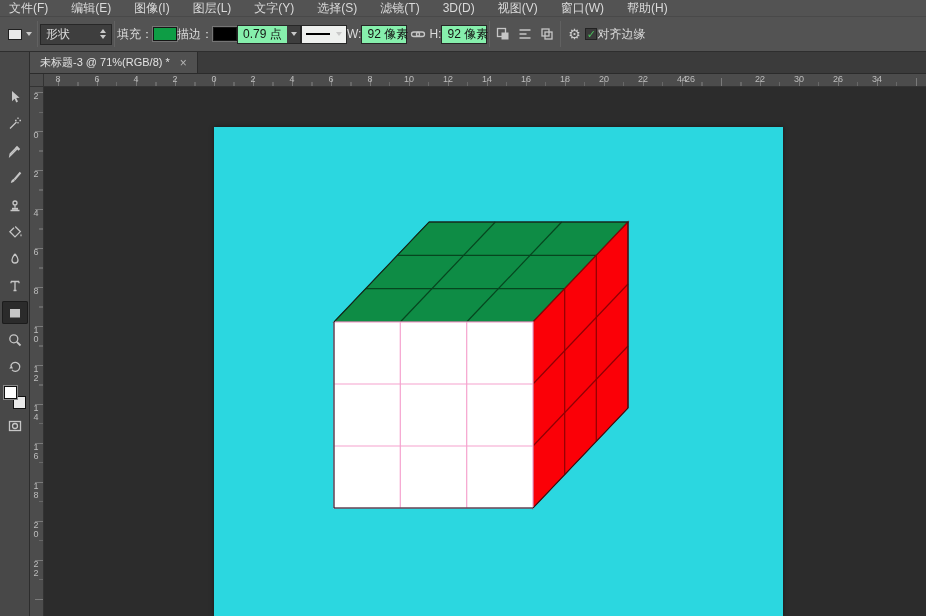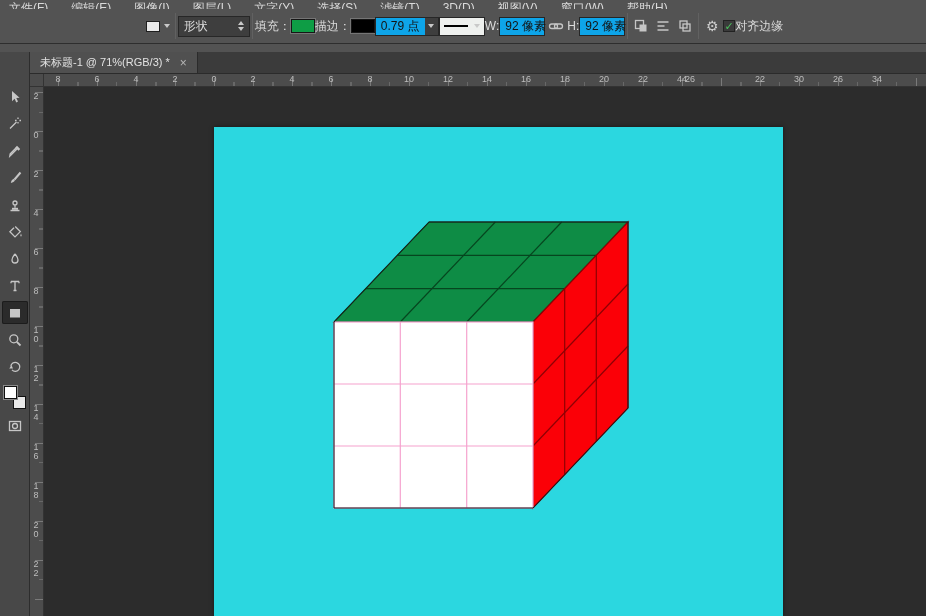--- a/index.html
+++ b/index.html
@@ -15,38 +15,38 @@
   .menu-bar {
     position:absolute; left:0; top:0; width:100%; height:17px;
     background:#535353; border-bottom:1px solid #494949;
     display:flex; align-items:center; padding-left:9px; gap:23px;
     font-size:12px; color:#dadada; white-space:nowrap;
   }
   .menu-item { cursor:default; }
 
   
   .options-bar {
-    position:absolute; left:0; top:9px; width:100%; height:35px;
+    position:absolute; left:0; top:17px; width:100%; height:35px;
     background:#535353; border-bottom:1px solid #2e2e2e;
     display:flex; align-items:center; padding:0 5px; 
-    font-size:12px; color:#dcdcdc; white-space:nowrap;justify-content:center;
+    font-size:12px; color:#dcdcdc; white-space:nowrap;
   }
   .vdiv { width:1px; height:26px; background:#424242; border-right:1px solid #616161; margin:0 2px; }
   .tool-preset { display:flex; align-items:center; gap:4px; padding:2px 3px; }
   .preset-glyph { width:14px; height:11px; background:#e9e9e9; border:1px solid #1f1f1f; }
   .arrow-down { width:0; height:0; border-left:3.5px solid transparent; border-right:3.5px solid transparent; border-top:4px solid #c9c9c9; }
   .arrow-up   { width:0; height:0; border-left:3.5px solid transparent; border-right:3.5px solid transparent; border-bottom:4px solid #c9c9c9; }
   .select {
     height:21px; min-width:72px; background:#3e3e3e; border:1px solid #272727;
     display:flex; align-items:center; justify-content:space-between; padding:0 5px; gap:8px;
   }
   .updown { display:flex; flex-direction:column; gap:2px; }
   .swatch { width:24px; height:14px; border:1px solid #161616; box-shadow:0 0 0 1px #757575; }
   .field {
-    height:19px; background:#0ea5e9; border:1px solid #262626; color:#141414;
+    height:19px; background:#86efac; border:1px solid #262626; color:#141414;
     display:flex; align-items:center; padding:0 5px; font-size:12px;
   }
   .spin-btn {
     width:14px; height:19px; background:#3e3e3e; border:1px solid #272727; border-left:none;
     display:flex; align-items:center; justify-content:center; margin-left:-6px;
   }
   .stroke-style { width:46px; height:19px; background:#eef0ee; border:1px solid #262626;
     display:flex; align-items:center; justify-content:space-between; padding:0 4px; }
   .line-glyph { width:24px; height:0; border-top:2px solid #000; }
   .icon-btn { width:22px; height:20px; display:flex; align-items:center; justify-content:center; }
@@ -278,21 +278,21 @@
   <span class="tool-btn">
     <svg class="ticon" width="16" height="16" viewBox="0 0 16 16">
       <rect x="2.5" y="3.5" width="11" height="9"></rect>
       <circle cx="8" cy="8" r="2.5"></circle>
     </svg>
   </span>
 </div>
 
 <div class="tab-bar">
   <div class="tab">
-    <span>未标题-1 @ 71%(RGB/3) *</span>
+    <span>未标题-3 @ 71%(RGB/8) *</span>
     <span class="tab-close">×</span>
   </div>
 </div>
 
 <div class="ruler-corner"></div>
 <div class="h-ruler">
     <span class="hnum" style="left: 14px;">8</span>
     <span class="hnum" style="left: 53px;">6</span>
     <span class="hnum" style="left: 92px;">4</span>
     <span class="hnum" style="left: 131px;">2</span>

